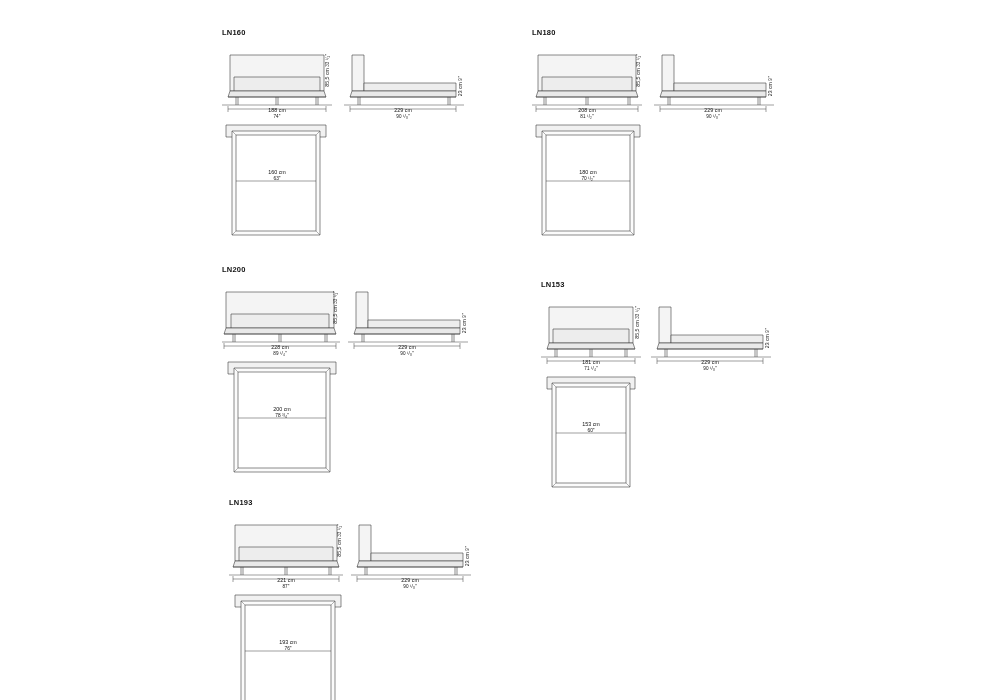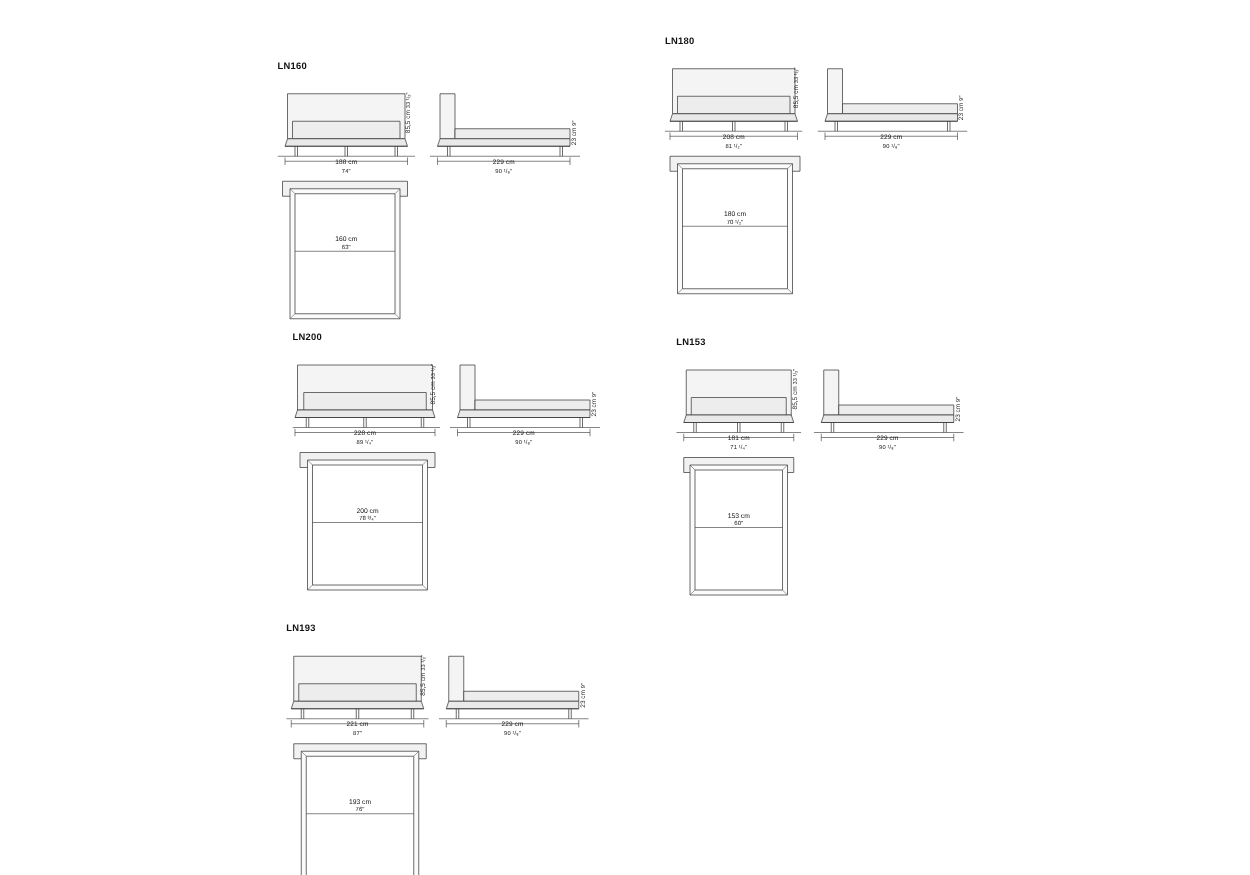--- a/index.html
+++ b/index.html
@@ -81,21 +81,21 @@
     color: #111;
     white-space: nowrap;
   }
   .toplabel .inch { display: block; font-size: 4.8px; }
 </style>
 </head>
 <body>
 
 <div class="sheet">
 
-  <div class="model" style="left:222px; top:28px;margin-top:20px;">
+  <div class="model" style="left:222px; top:28px;">
     <div class="model-title">LN160</div>
 
     <div class="views" style="width:260px;height:200px;margin-top:6px;">
 
       <div class="view" style="left:0px; top:8px;">
         <svg class="svgwrap" width="110" height="66" viewBox="0 0 110 66">
           <g fill="none" stroke="#3c3c3c" stroke-width="0.6">
 
             <path d="M8,4 L102,4 L102,40 L8,40 Z" fill="#f4f4f4"></path>
 
@@ -253,21 +253,21 @@
         </svg>
         <div class="toplabel" style="left:26px; top:48px; width:60px;">
           <span class="cm">180 cm</span>
           <span class="inch">70 ¹/₂"</span>
         </div>
       </div>
 
     </div>
   </div>
 
-  <div class="model" style="left:234px; top:265px;">
+  <div class="model" style="left:222px; top:265px;">
     <div class="model-title">LN200</div>
 
     <div class="views" style="width:260px;height:200px;margin-top:6px;">
 
       <div class="view" style="left:0px; top:8px;">
         <svg class="svgwrap" width="118" height="66" viewBox="0 0 118 66">
           <g fill="none" stroke="#3c3c3c" stroke-width="0.6">
             <path d="M4,4 L112,4 L112,40 L4,40 Z" fill="#f4f4f4"></path>
             <path d="M9,26 L107,26 L107,40 L9,40 Z" fill="#ededed"></path>
             <path d="M4,40 L112,40 L114,46 L2,46 Z" fill="#e9e9e9"></path>
@@ -336,21 +336,21 @@
         </svg>
         <div class="toplabel" style="left:28px; top:48px; width:60px;">
           <span class="cm">200 cm</span>
           <span class="inch">78 ³/₄"</span>
         </div>
       </div>
 
     </div>
   </div>
 
-  <div class="model" style="left:541px; top:269px;">
+  <div class="model" style="left:541px; top:280px;">
     <div class="model-title">LN153</div>
 
     <div class="views" style="width:260px;height:200px;margin-top:6px;">
 
       <div class="view" style="left:0px; top:8px;">
         <svg class="svgwrap" width="100" height="66" viewBox="0 0 100 66">
           <g fill="none" stroke="#3c3c3c" stroke-width="0.6">
             <path d="M8,4 L92,4 L92,40 L8,40 Z" fill="#f4f4f4"></path>
             <path d="M12,26 L88,26 L88,40 L12,40 Z" fill="#ededed"></path>
             <path d="M8,40 L92,40 L94,46 L6,46 Z" fill="#e9e9e9"></path>

